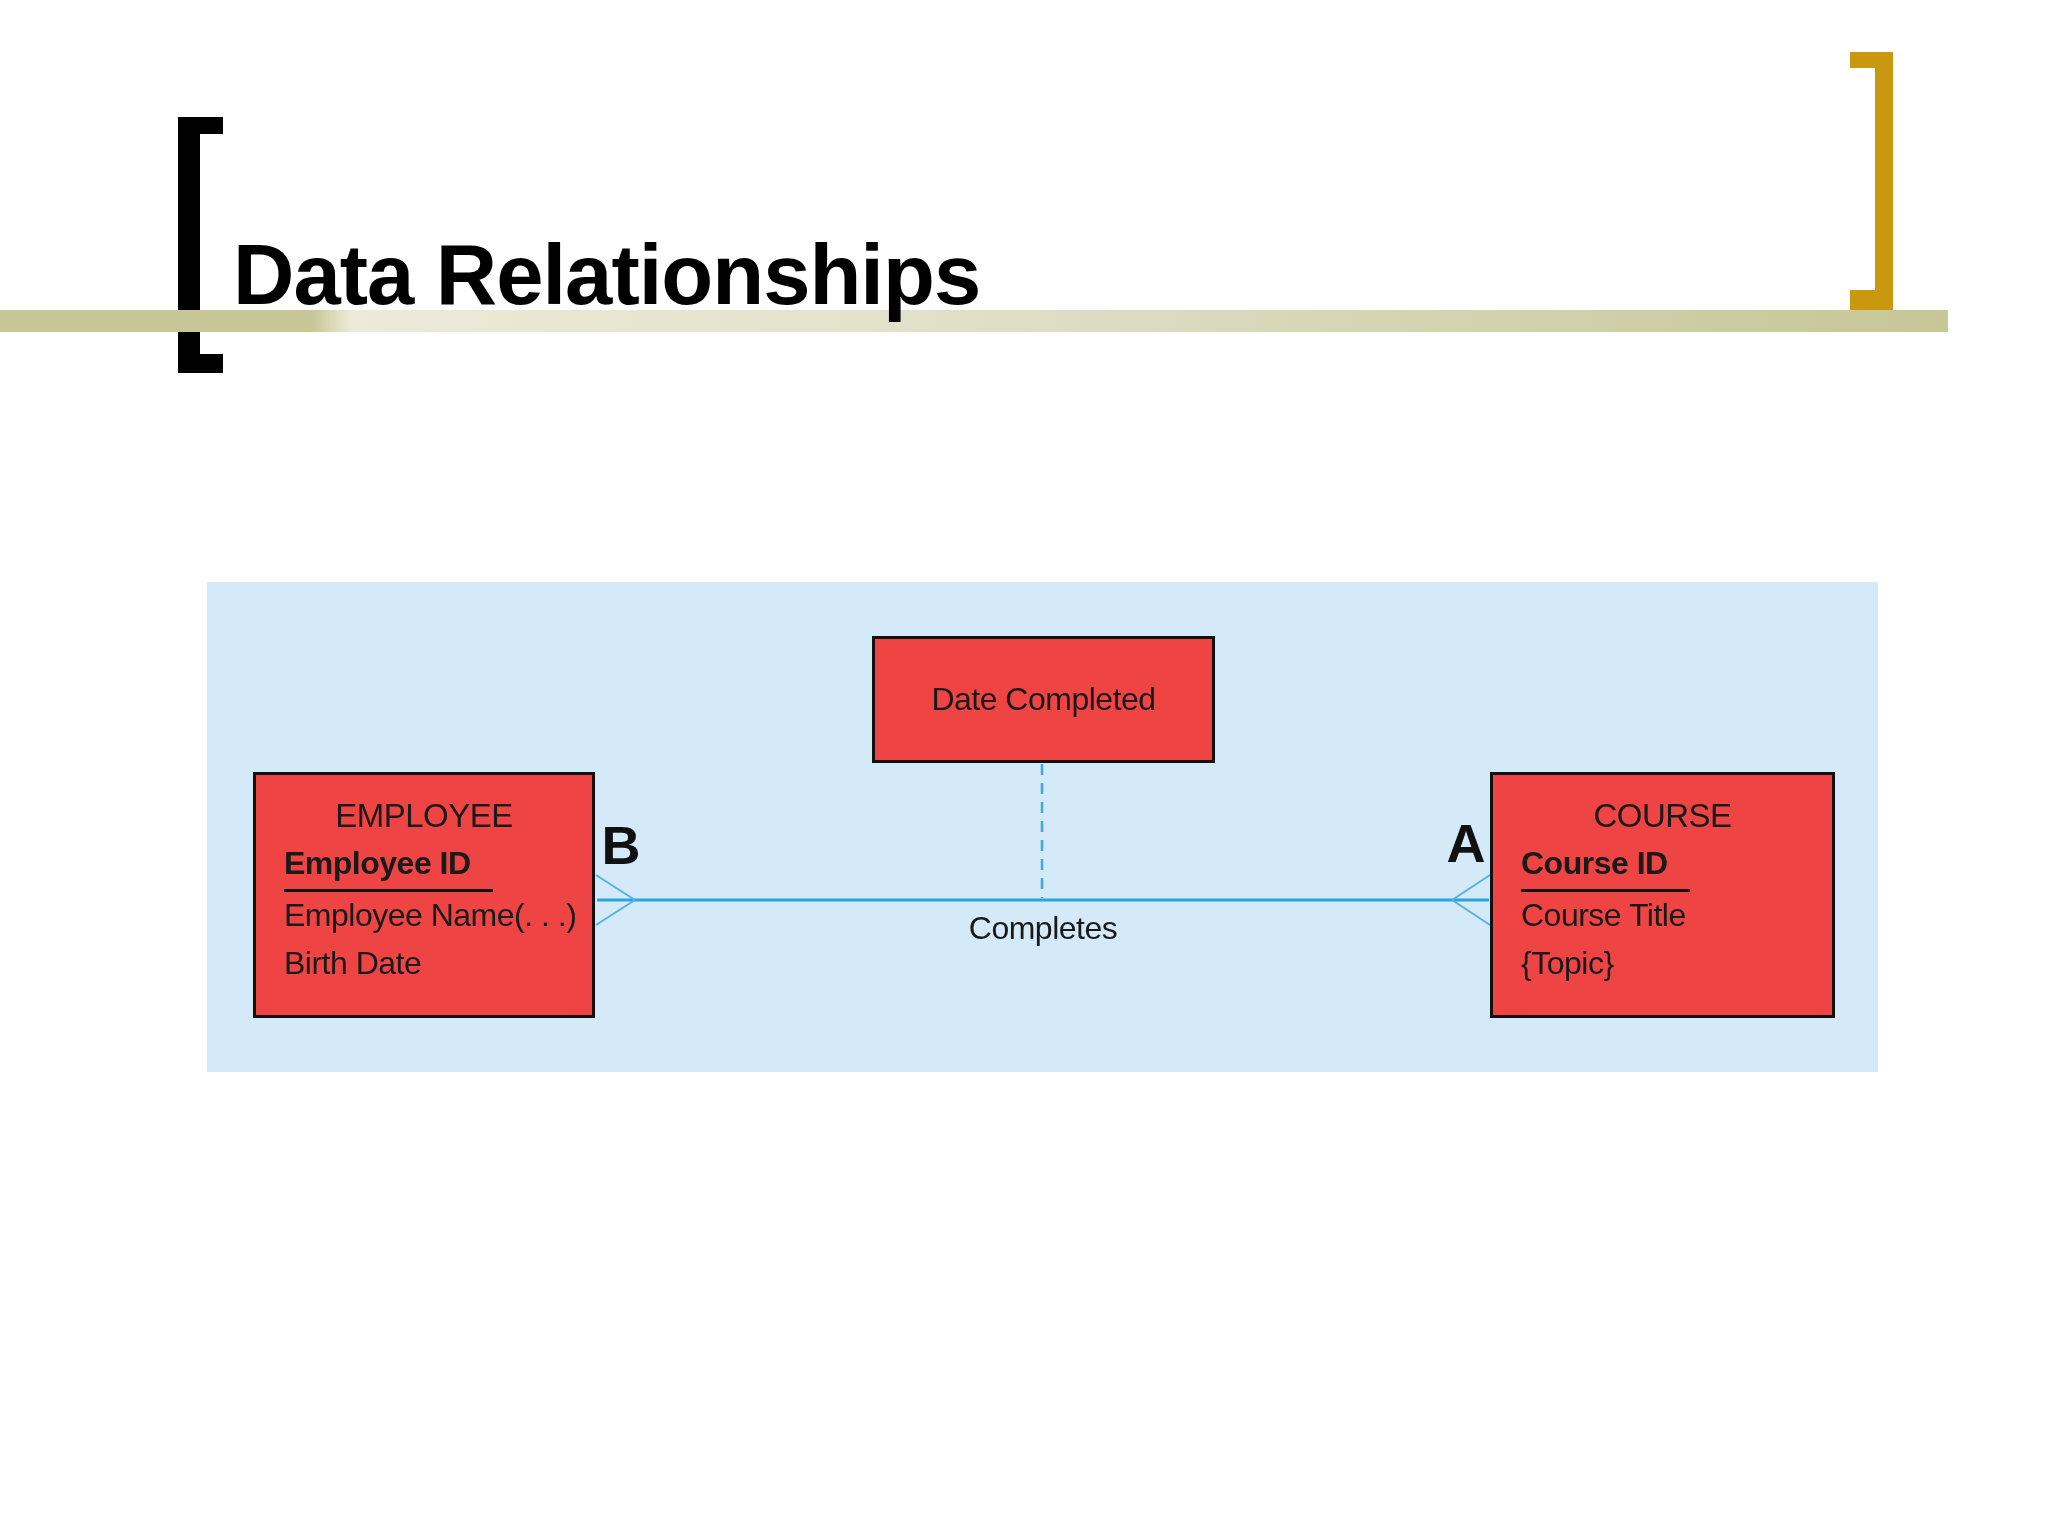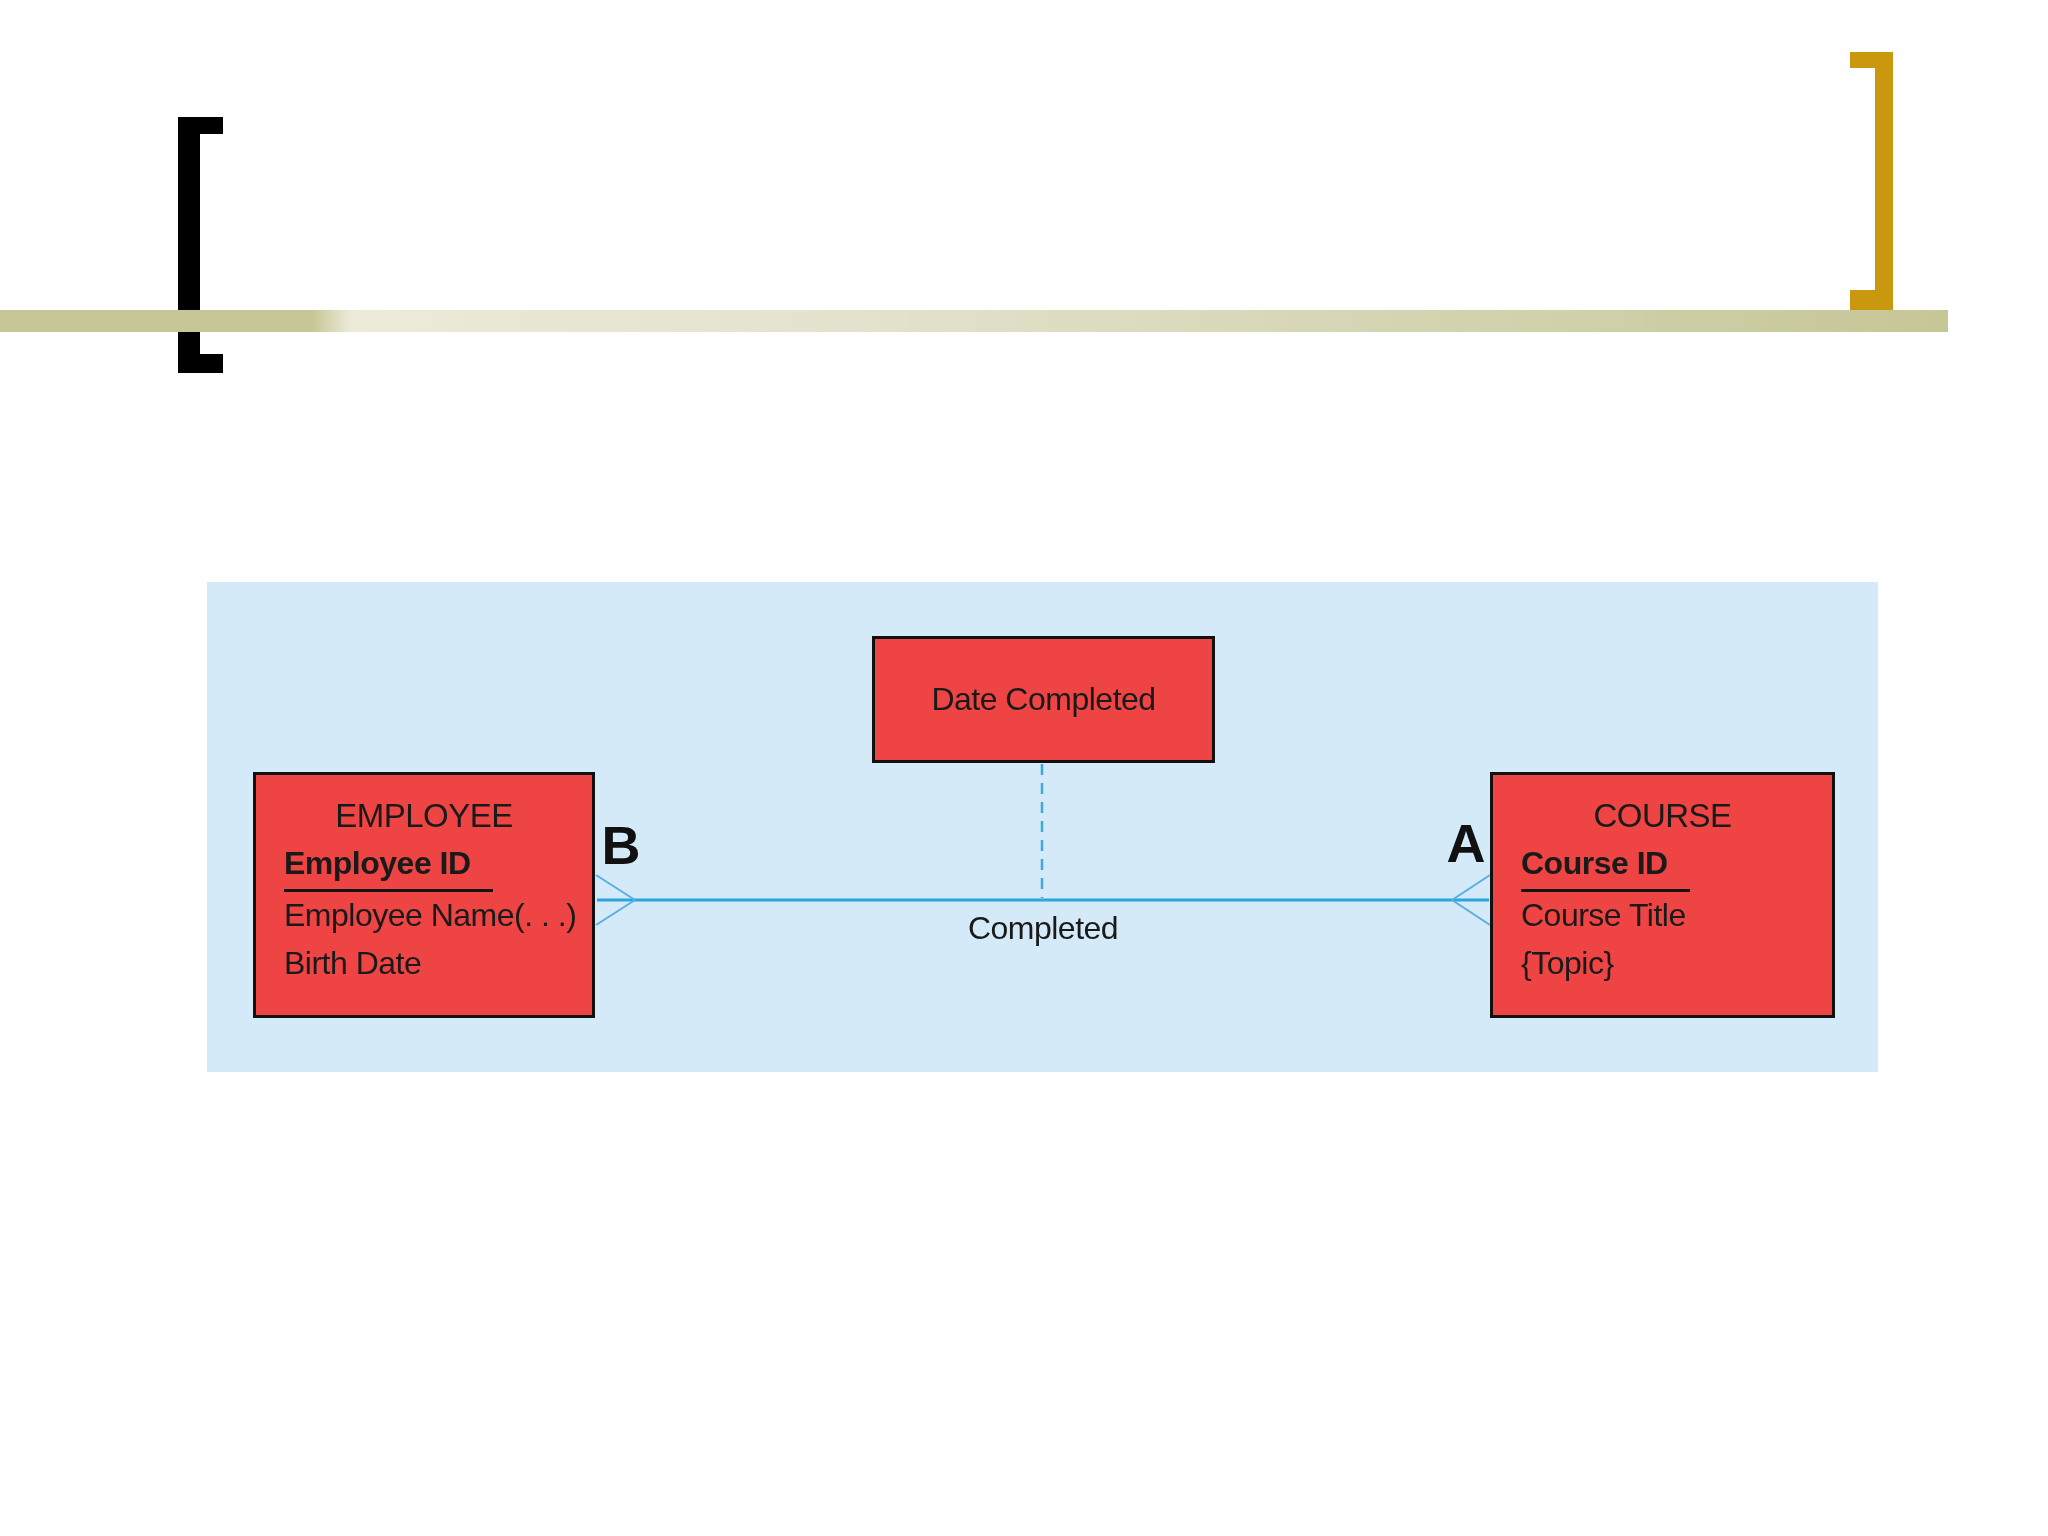--- a/index.html
+++ b/index.html
@@ -107,20 +107,21 @@
 </style>
 </head>
 <body>
 
 <div class="slide">
 
   <div class="bracket-left"></div>
   <div class="bracket-right"></div>
   <div class="title-band"></div>
 
+  <h1 class="page-title">Data Relationships</h1>
 
   <div class="panel"></div>
 
   <svg class="lines-svg" viewBox="0 0 2048 1536" xmlns="http://www.w3.org/2000/svg">
 
     <line x1="1042" y1="764" x2="1042" y2="898" stroke-width="2.5" stroke-dasharray="11 8" stroke="#3fa9dc"></line>
 
     <line x1="597" y1="900" x2="1489" y2="900" stroke-width="3" stroke="#29a4dc"></line>
 
     <line x1="635" y1="900" x2="596" y2="875" stroke-width="2" stroke="#55b1e2"></line>
@@ -148,15 +149,15 @@
     <div class="attr attr-key">
       <span class="underlined">Employee ID</span>
     </div>
     <div class="attr attr-2">Employee Name(. . .)</div>
     <div class="attr attr-3">Birth Date</div>
   </div>
 
   <div class="cardinality card-b">B</div>
   <div class="cardinality card-a">A</div>
 
-  <div class="rel-label">Completed</div>
+  <div class="rel-label">Completes</div>
 
 </div>
 
 </body></html>

